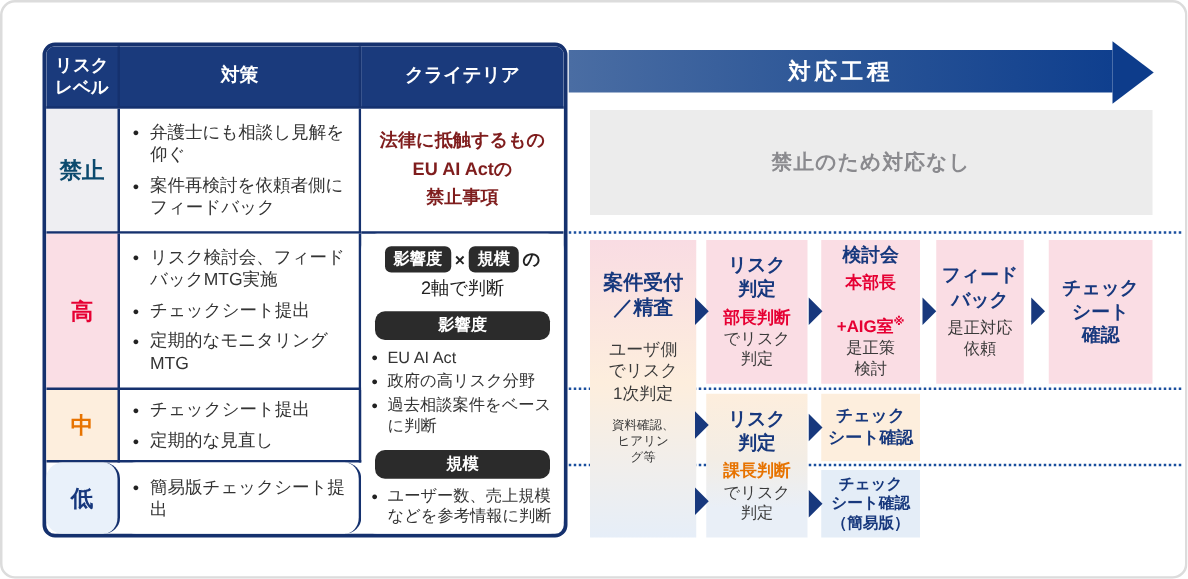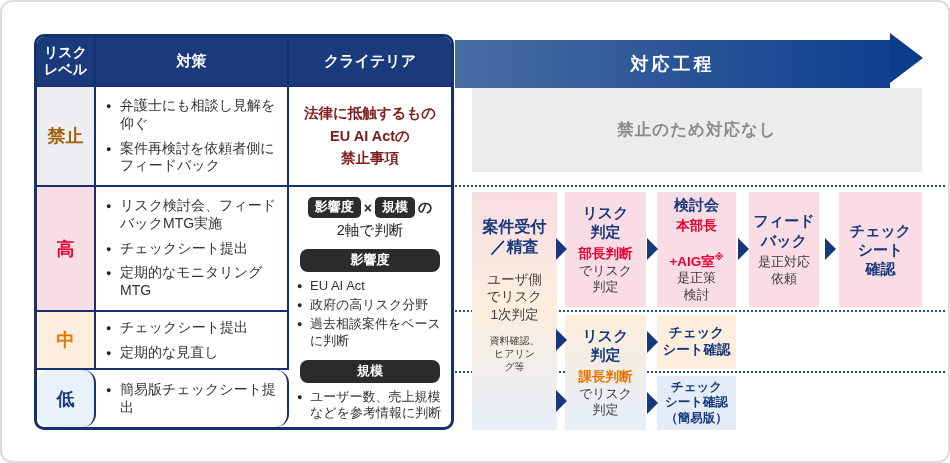--- a/index.html
+++ b/index.html
@@ -11,21 +11,21 @@
   .rtable{position:absolute;left:32px;top:32px;width:420px;height:396px;box-sizing:border-box;
           border:3px solid #15316e;border-radius:10px;overflow:hidden;background:#fff;
           display:grid;grid-template-columns:59px 193px 162px;grid-template-rows:50px 100px 125px 58px 57px;}
   .cell{box-sizing:border-box;border-right:2px solid #15316e;border-bottom:2px solid #15316e;}
   .last-col{border-right:none;}
   .last-row{border-bottom:none;border-radius:13px;}
   .hcell{background:#1a3a7c;color:#fff;font-weight:bold;display:flex;align-items:center;
          justify-content:center;text-align:center;font-size:15px;line-height:1.25;white-space:pre-line;}
   .hcell.small{font-size:14px;}
   .lbl{display:flex;align-items:center;justify-content:center;font-weight:bold;font-size:18px;}
-  .lbl-prohibited{background:#eeeef2;color:#a16207;}
+  .lbl-prohibited{background:#eeeef2;color:#0c4a6e;}
   .lbl-high{background:#fadee5;color:#e60033;}
   .lbl-mid{background:#fdeedd;color:#e77300;}
   .lbl-low{background:#e9f1fa;color:#17387d;}
   .measures{display:flex;flex-direction:column;justify-content:center;gap:7px;
             padding:8px 6px 8px 10px;background:#fff;}
   .mi{display:flex;align-items:flex-start;font-size:14px;color:#333;line-height:1.28;}
   .dot{flex-shrink:0;width:14px;font-size:9px;color:#222;padding-top:4px;}
   .crit-proh{display:flex;align-items:center;justify-content:center;text-align:center;
              color:#7f1d1d;font-weight:bold;font-size:14.5px;line-height:1.55;white-space:pre-line;background:#fff;}
   .crit-merged{grid-column:3;grid-row:3/6;background:#fff;padding:10px 8px;display:flex;
@@ -33,21 +33,21 @@
   .judge{display:flex;align-items:center;justify-content:center;gap:3px;font-weight:bold;
          color:#222;font-size:14px;}
   .pill-sm{background:#2b2b2b;color:#fff;border-radius:5px;padding:1px 7px 2px;font-size:13px;font-weight:bold;}
   .judge2{text-align:center;font-weight:normal;color:#222;font-size:14.5px;margin-top:3px;}
   .sec-pill{background:#2b2b2b;color:#fff;border-radius:8px;text-align:center;font-weight:bold;
             font-size:13px;padding:2px 0 3px;margin:9px 3px 5px;}
   .cb{display:flex;align-items:flex-start;font-size:13px;color:#333;line-height:1.3;margin:1px 0;}
   .cb .dot{width:13px;padding-top:3px;}
 
   
-  .flow-bar{position:absolute;left:453px;top:38px;width:435px;height:48px;
+  .flow-bar{position:absolute;left:453px;top:38px;width:435px;height:34px;
             background:linear-gradient(90deg,#4a6da3 0%,#2c5697 48%,#0f3f8e 100%);
             display:flex;align-items:center;justify-content:center;color:#fff;font-weight:bold;
             font-size:18px;letter-spacing:3px;}
   .flow-head{position:absolute;left:888px;top:31px;width:0;height:0;
              border-left:33px solid #0d3c8b;border-top:25px solid transparent;border-bottom:25px solid transparent;}
   .gray-box{position:absolute;left:470px;top:86px;width:450px;height:84px;background:#ececec;
             color:#8a8a8e;font-weight:bold;font-size:16.5px;letter-spacing:1px;
             display:flex;align-items:center;justify-content:center;}
   .dotline{position:absolute;left:453px;width:490px;height:0;border-top:2px dotted #1b4f9e;}
 

